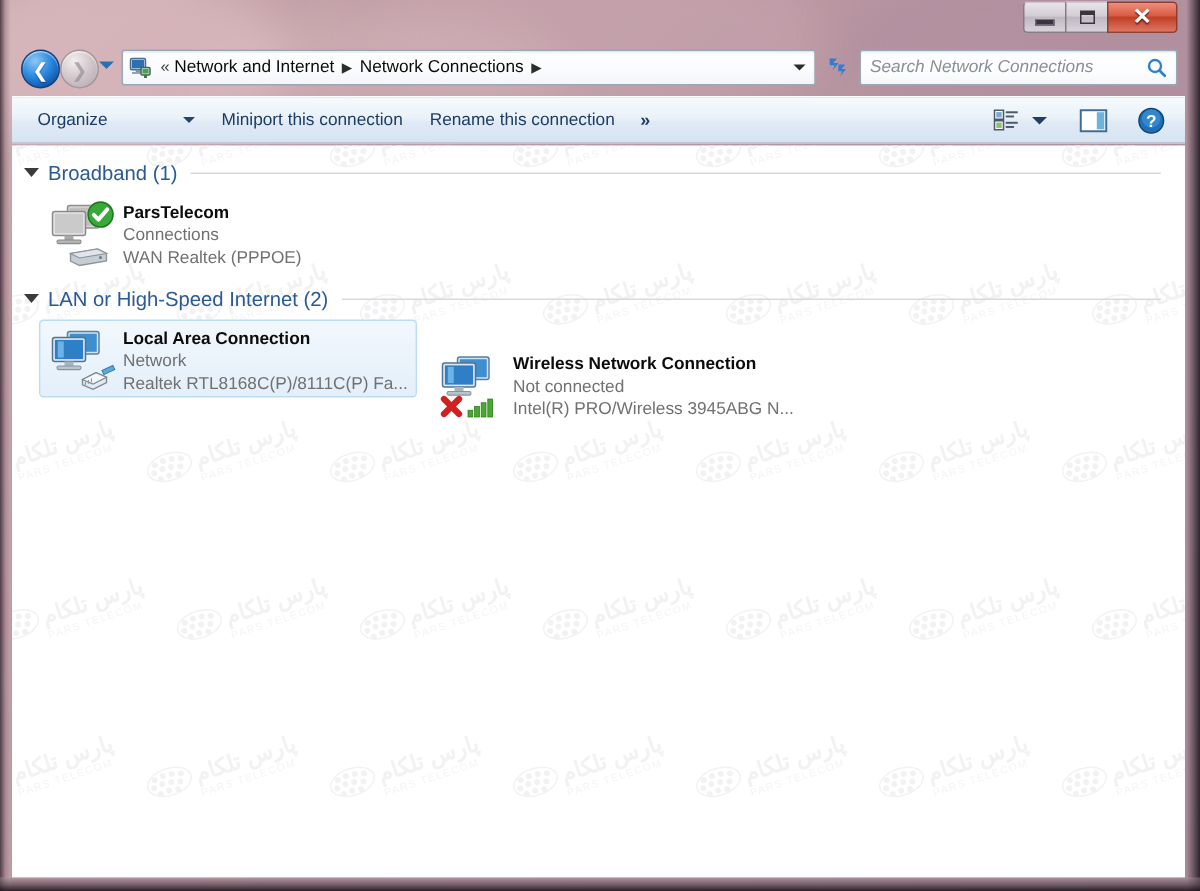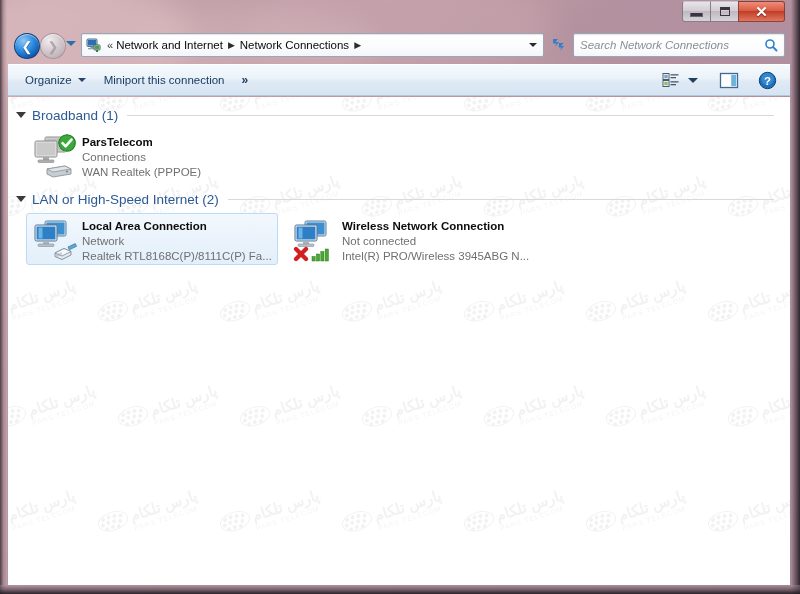--- a/index.html
+++ b/index.html
@@ -190,21 +190,21 @@
     display: flex; align-items: center;
   }
   .tb-item {
     font-size: 11.5px;
     color: #1c3c63;
     padding: 0 9px;
     height: 24px;
     display: flex; align-items: center;
     white-space: nowrap;
   }
-  #tb-organize { margin-left: 8px; }
+  #tb-organize { margin-left: 8px; gap: 44px; }
   .tb-caret {
     margin-left: 6px;
     width: 0; height: 0;
     border-left: 4px solid transparent;
     border-right: 4px solid transparent;
     border-top: 4px solid #25456e;
   }
   #tb-overflow {
     font-size: 12px; color: #1c3c63; font-weight: bold;
     padding: 0 8px; letter-spacing: -1px;
@@ -393,20 +393,23 @@
     </div>
   </div>
 
   <div id="toolbar">
     <div class="tb-item" id="tb-organize">
       <span>Organize</span>
       <span class="tb-caret"></span>
     </div>
     <div class="tb-item">
       <span>Miniport this connection</span>
+    </div>
+    <div class="tb-item">
+      <span>Rename this connection</span>
     </div>
     <div id="tb-overflow">»</div>
 
     <div id="tb-right">
       <div class="tb-icon-btn">
         <svg width="18" height="16" viewBox="0 0 18 16">
           <rect x="1" y="1.5" width="6" height="6" fill="#ffffff" stroke="#4a5a6a" stroke-width="1"></rect>
           <rect x="2.2" y="2.7" width="3.6" height="3.6" fill="#7fa8cf"></rect>
           <rect x="1" y="8.5" width="6" height="6" fill="#ffffff" stroke="#4a5a6a" stroke-width="1"></rect>
           <rect x="2.2" y="9.7" width="3.6" height="3.6" fill="#8cc06a"></rect>
@@ -1203,21 +1206,21 @@
             </g>
           </svg>
         </div>
         <div class="conn-text">
           <div class="conn-name">Local Area Connection</div>
           <div class="conn-status">Network</div>
           <div class="conn-device">Realtek RTL8168C(P)/8111C(P) Fa...</div>
         </div>
       </div>
 
-      <div class="conn-item" style="left:278px; top:116px; width:262px;">
+      <div class="conn-item" style="left:278px; top:133px; width:262px;">
         <div class="conn-icon">
           <svg width="48" height="46" viewBox="0 0 48 46">
             <rect x="14" y="4" width="21" height="15" rx="1.5" fill="#cfe3f5" stroke="#5a7f9e" stroke-width="1"></rect>
             <rect x="15.5" y="5.5" width="18" height="12" fill="#3e8fd0"></rect>
             <rect x="4" y="8" width="22" height="16" rx="1.5" fill="#dce9f6" stroke="#53748f" stroke-width="1"></rect>
             <rect x="5.6" y="9.6" width="18.8" height="12.8" fill="#2f7fc6"></rect>
             <rect x="7.5" y="10.6" width="4" height="10.8" fill="#7dc0ee" opacity="0.8"></rect>
             <rect x="12" y="24" width="6" height="3" fill="#a8b4bf"></rect>
             <rect x="7" y="27" width="16" height="2.4" rx="1" fill="#b9c4cd" stroke="#8794a0" stroke-width="0.7"></rect>
 

